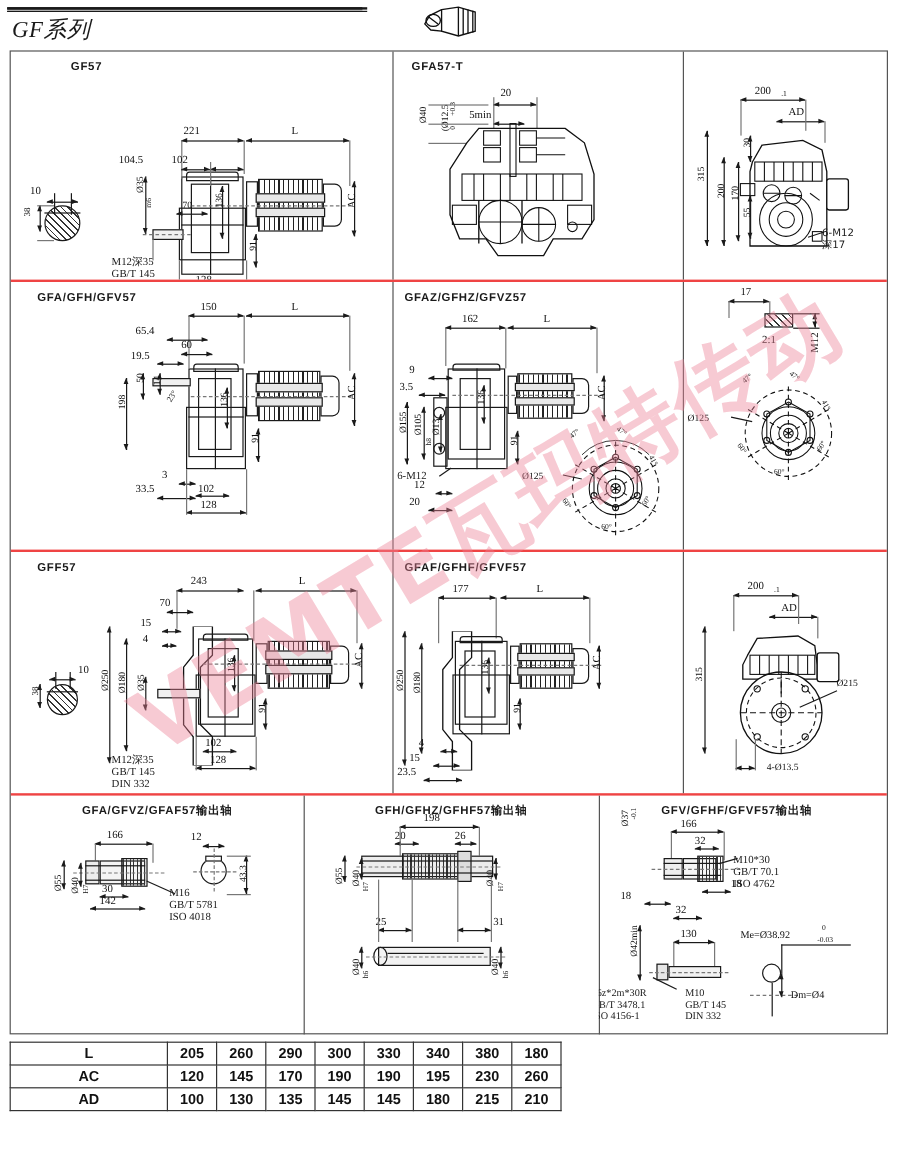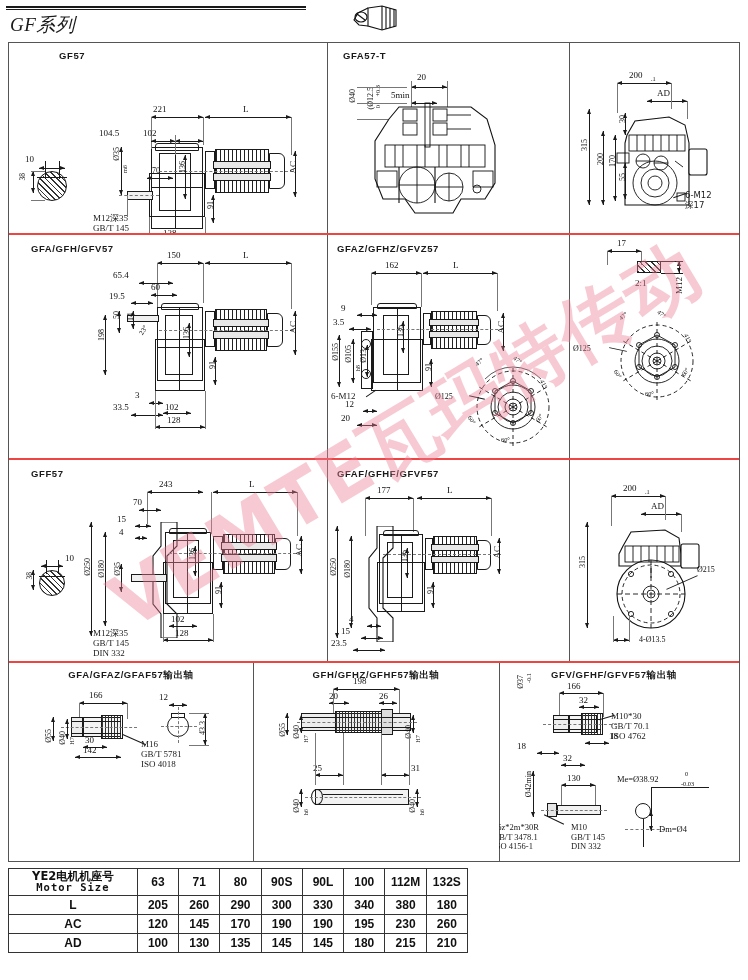--- a/index.html
+++ b/index.html
@@ -718,21 +718,21 @@
       <div class="ln vl ext" style="left:44px;top:156px;height:26px"></div>
       <div class="ln vl ext" style="left:60px;top:156px;height:26px"></div>
     </div>
   </div>
 
   <div class="row" id="row4">
     <div class="vsplit" style="left:244px"></div>
     <div class="vsplit" style="left:490px"></div>
 
     <div class="cell" style="left:0;width:244px">
-      <div class="cap cap-c" style="top:6px">GFA/GFAZ/GFAF57输出轴</div>
+      <div class="cap cap-c" style="top:6px">GFA/GFVZ/GFAF57输出轴</div>
 
       <div class="arrow-h" style="left:70px;top:40px;width:48px"></div>
       <div class="dim" style="left:80px;top:28px">166</div>
       <div class="ln vl ext" style="left:70px;top:40px;height:16px"></div>
       <div class="ln vl ext" style="left:118px;top:40px;height:16px"></div>
 
       <div class="box" style="left:62px;top:54px;width:12px;height:20px;background:#ececec"></div>
       <div class="box" style="left:74px;top:54px;width:38px;height:20px;background:#f4f4f4"></div>
       <div class="box gear-fins" style="left:92px;top:52px;width:22px;height:24px"></div>
       <div class="cl" style="left:52px;top:64px;width:76px"></div>
@@ -882,34 +882,20 @@
   </div>
 </div>
 
 <div id="watermark">
   <div id="wm-text">VEMTE瓦玛特传动</div>
 </div>
 
 <div id="table-wrap">
   <table class="spec">
     <tbody>
-        <tr>
-      <td class="hdr-label" rowspan="1">
-        <div class="cn">YE2电机机座号</div>
-        <div class="ms">Motor Size</div>
-      </td>
-      <td class="val">63</td>
-      <td class="val">71</td>
-      <td class="val">80</td>
-      <td class="val">90S</td>
-      <td class="val">90L</td>
-      <td class="val">100</td>
-      <td class="val">112M</td>
-      <td class="val">132S</td>
-    </tr>
     <tr>
       <td class="rowlbl">L</td>
       <td class="val">205</td>
       <td class="val">260</td>
       <td class="val">290</td>
       <td class="val">300</td>
       <td class="val">330</td>
       <td class="val">340</td>
       <td class="val">380</td>
       <td class="val">180</td>

